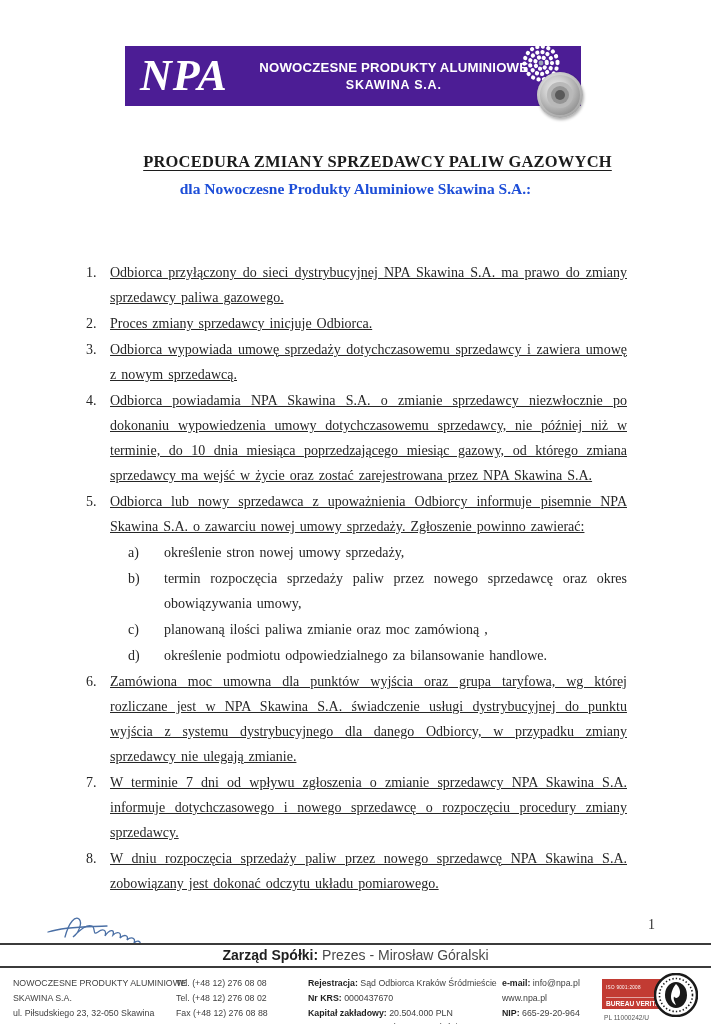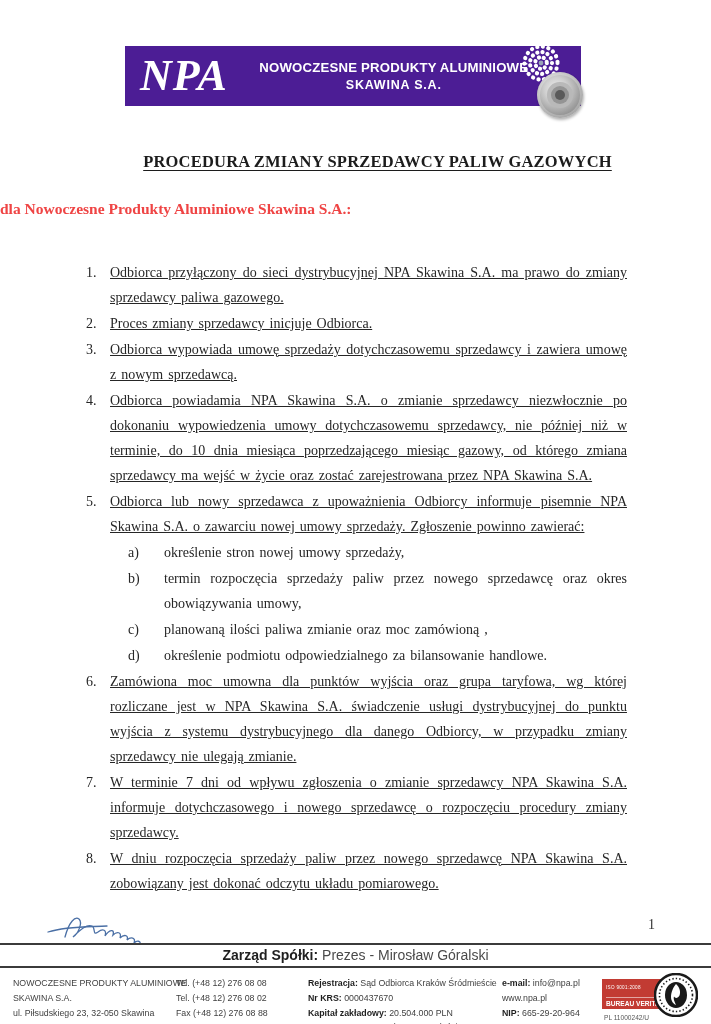--- a/index.html
+++ b/index.html
@@ -20,22 +20,22 @@
         background:radial-gradient(circle at 42% 38%, #efefef 0%, #cfcfcf 30%, #a8a8a8 55%, #7e7e7e 82%, #6a6a6a 100%);
         box-shadow:inset 0 0 0 3px rgba(255,255,255,.25), 1px 2px 3px rgba(0,0,0,.3);}
   .disc::after{content:"";position:absolute;left:50%;top:50%;width:10px;height:10px;
         margin:-5px 0 0 -5px;border-radius:50%;background:#5a5a5a;
         box-shadow:0 0 0 4px #949494, 0 0 0 8px #b9b9b9;}
 
   
   .title{position:absolute;top:152px;left:0;width:100%;text-align:center;
          font-weight:bold;font-size:16.5px;color:#1c1c1c;letter-spacing:.2px;}
   .title span{text-decoration:underline;text-underline-offset:3px;margin-left:44px;}
-  .subtitle{position:absolute;top:200px;left:0;width:100%;
-            font-weight:bold;font-size:15.5px;color:#ef4444;}
+  .subtitle{position:absolute;top:180px;left:0;width:100%;text-align:center;
+            font-weight:bold;font-size:15.5px;color:#1d4ed8;}
 
   
   .list{position:absolute;left:86px;top:260px;width:541px;font-size:14px;
         line-height:25px;color:#262626;word-spacing:1.5px;}
   .li{display:flex;margin-bottom:1px;}
   .li .num{width:24px;flex:none;}
   .li .txt{flex:1;text-align:justify;text-decoration:underline;}
   .subli{display:flex;margin-left:42px;margin-bottom:1px;}
   .subli .letter{width:36px;flex:none;}
   .subli .txt{flex:1;text-align:justify;}

